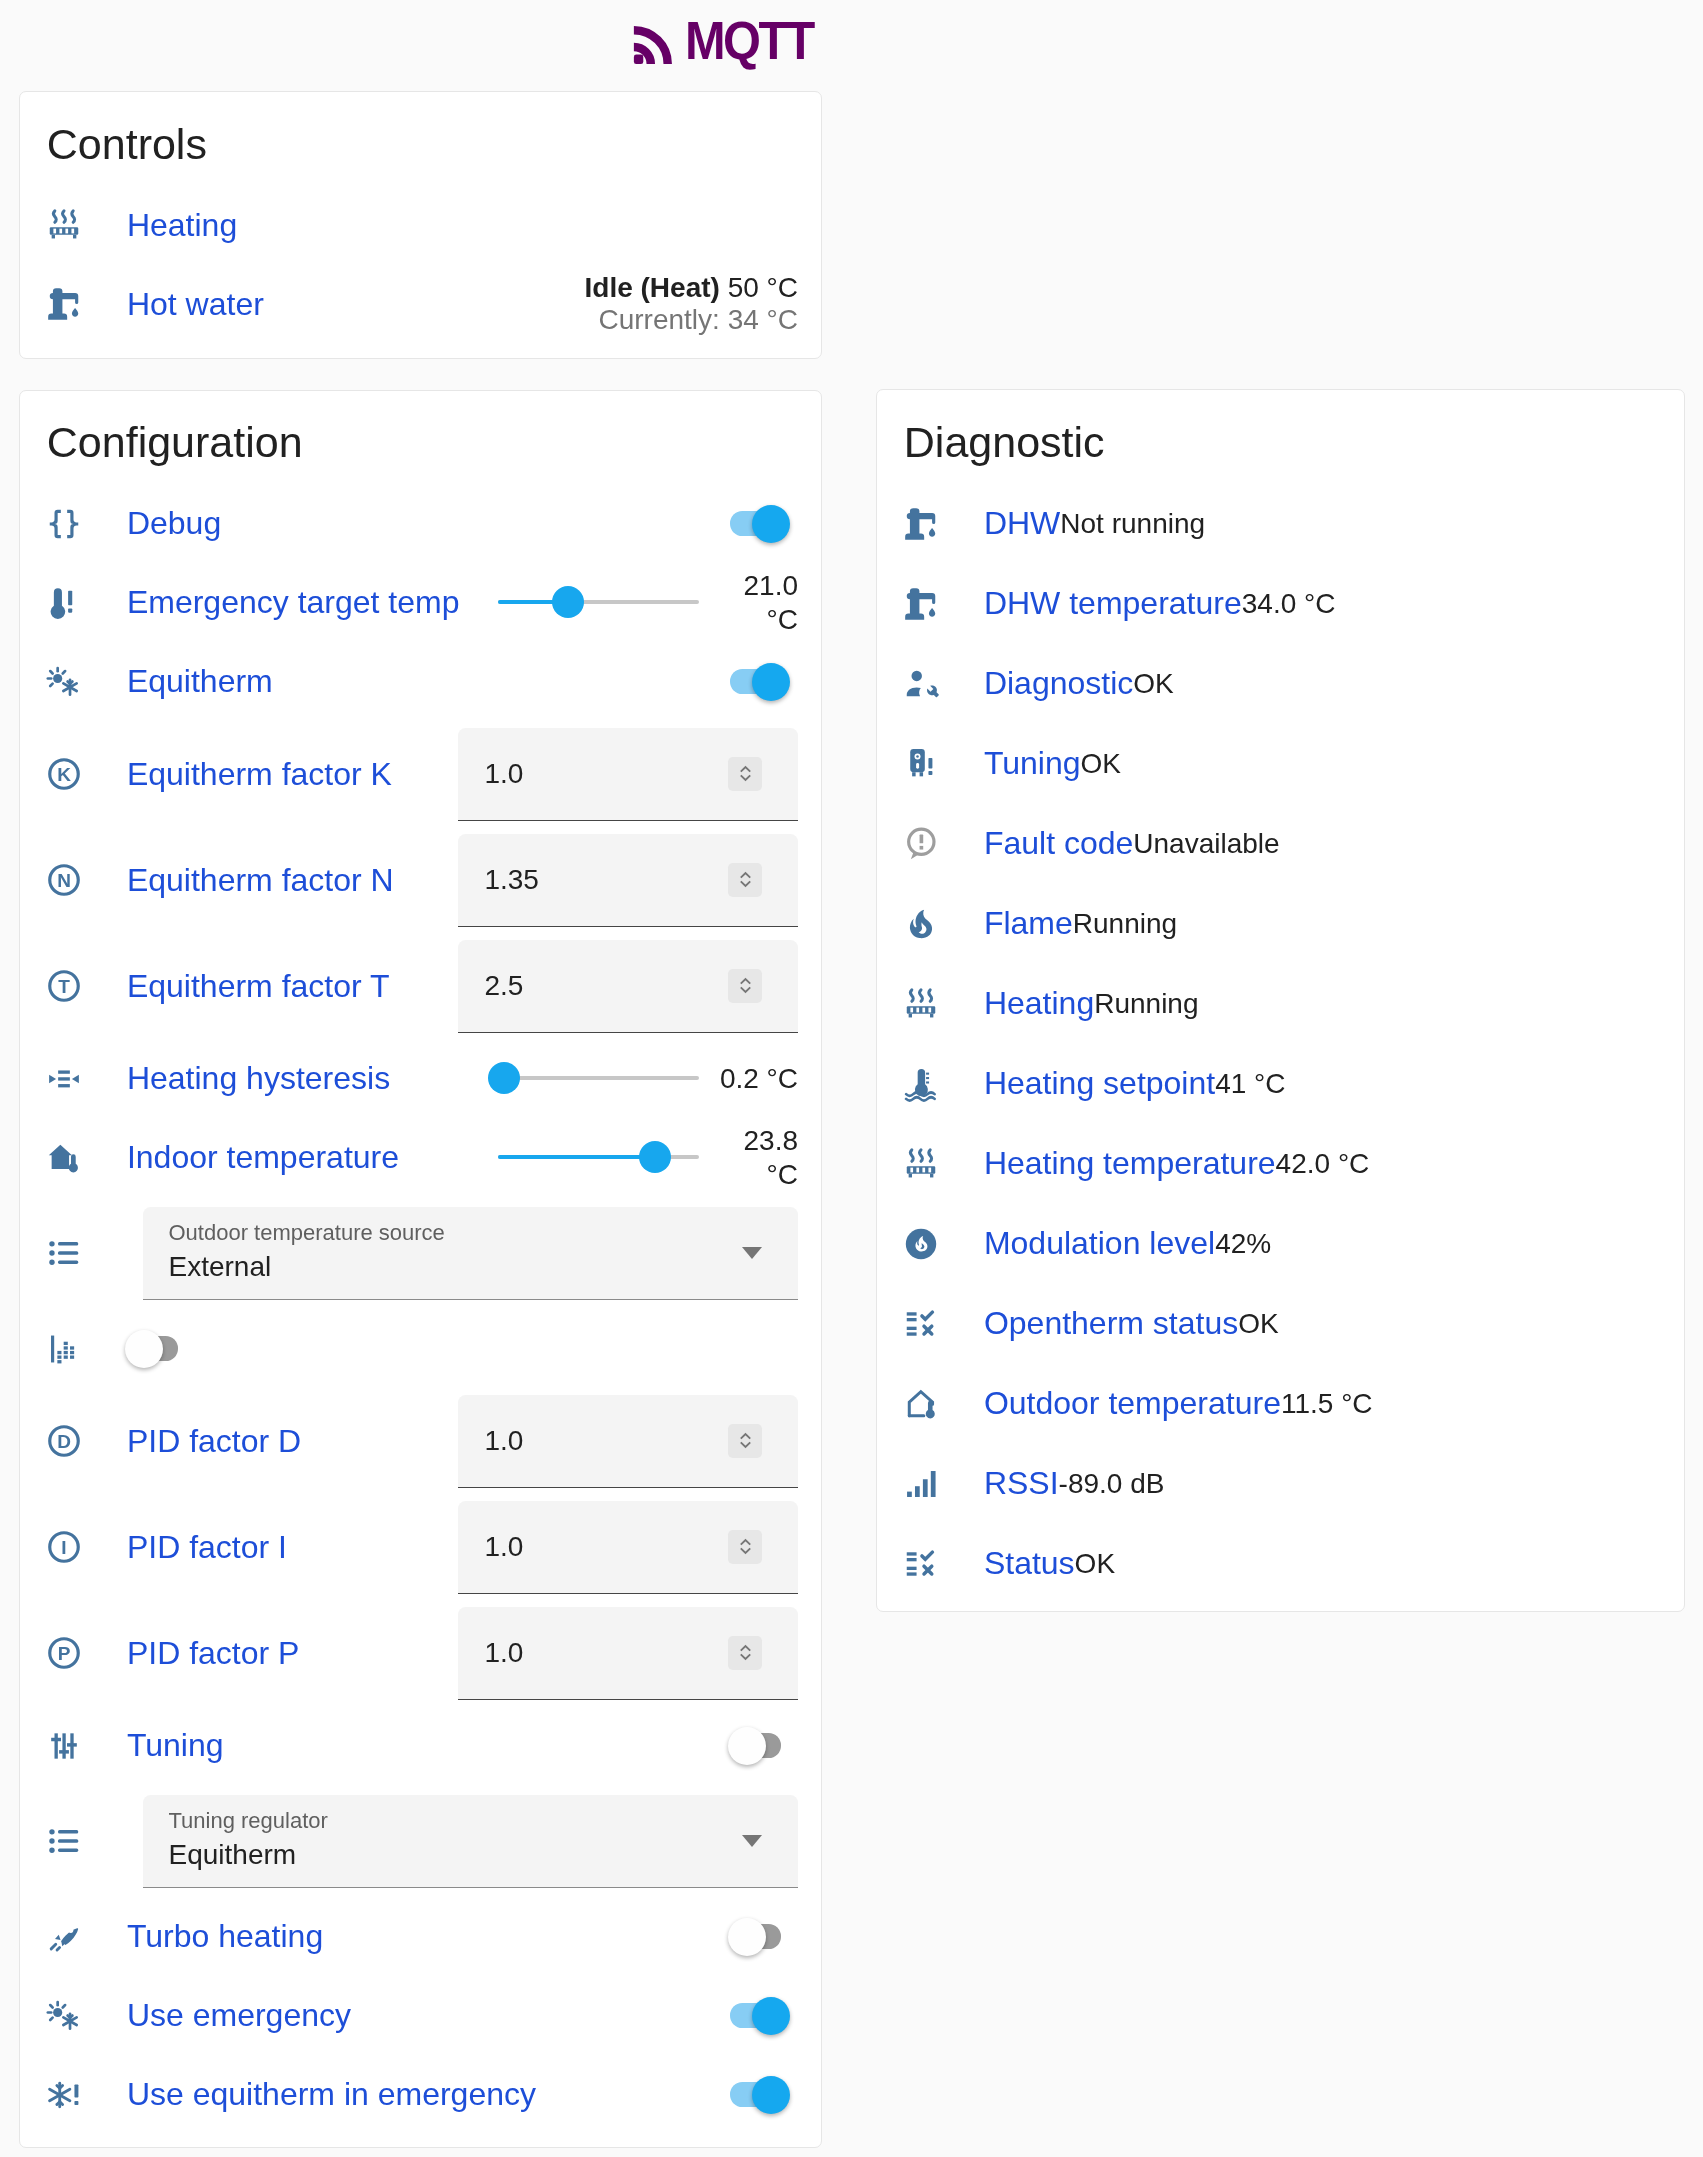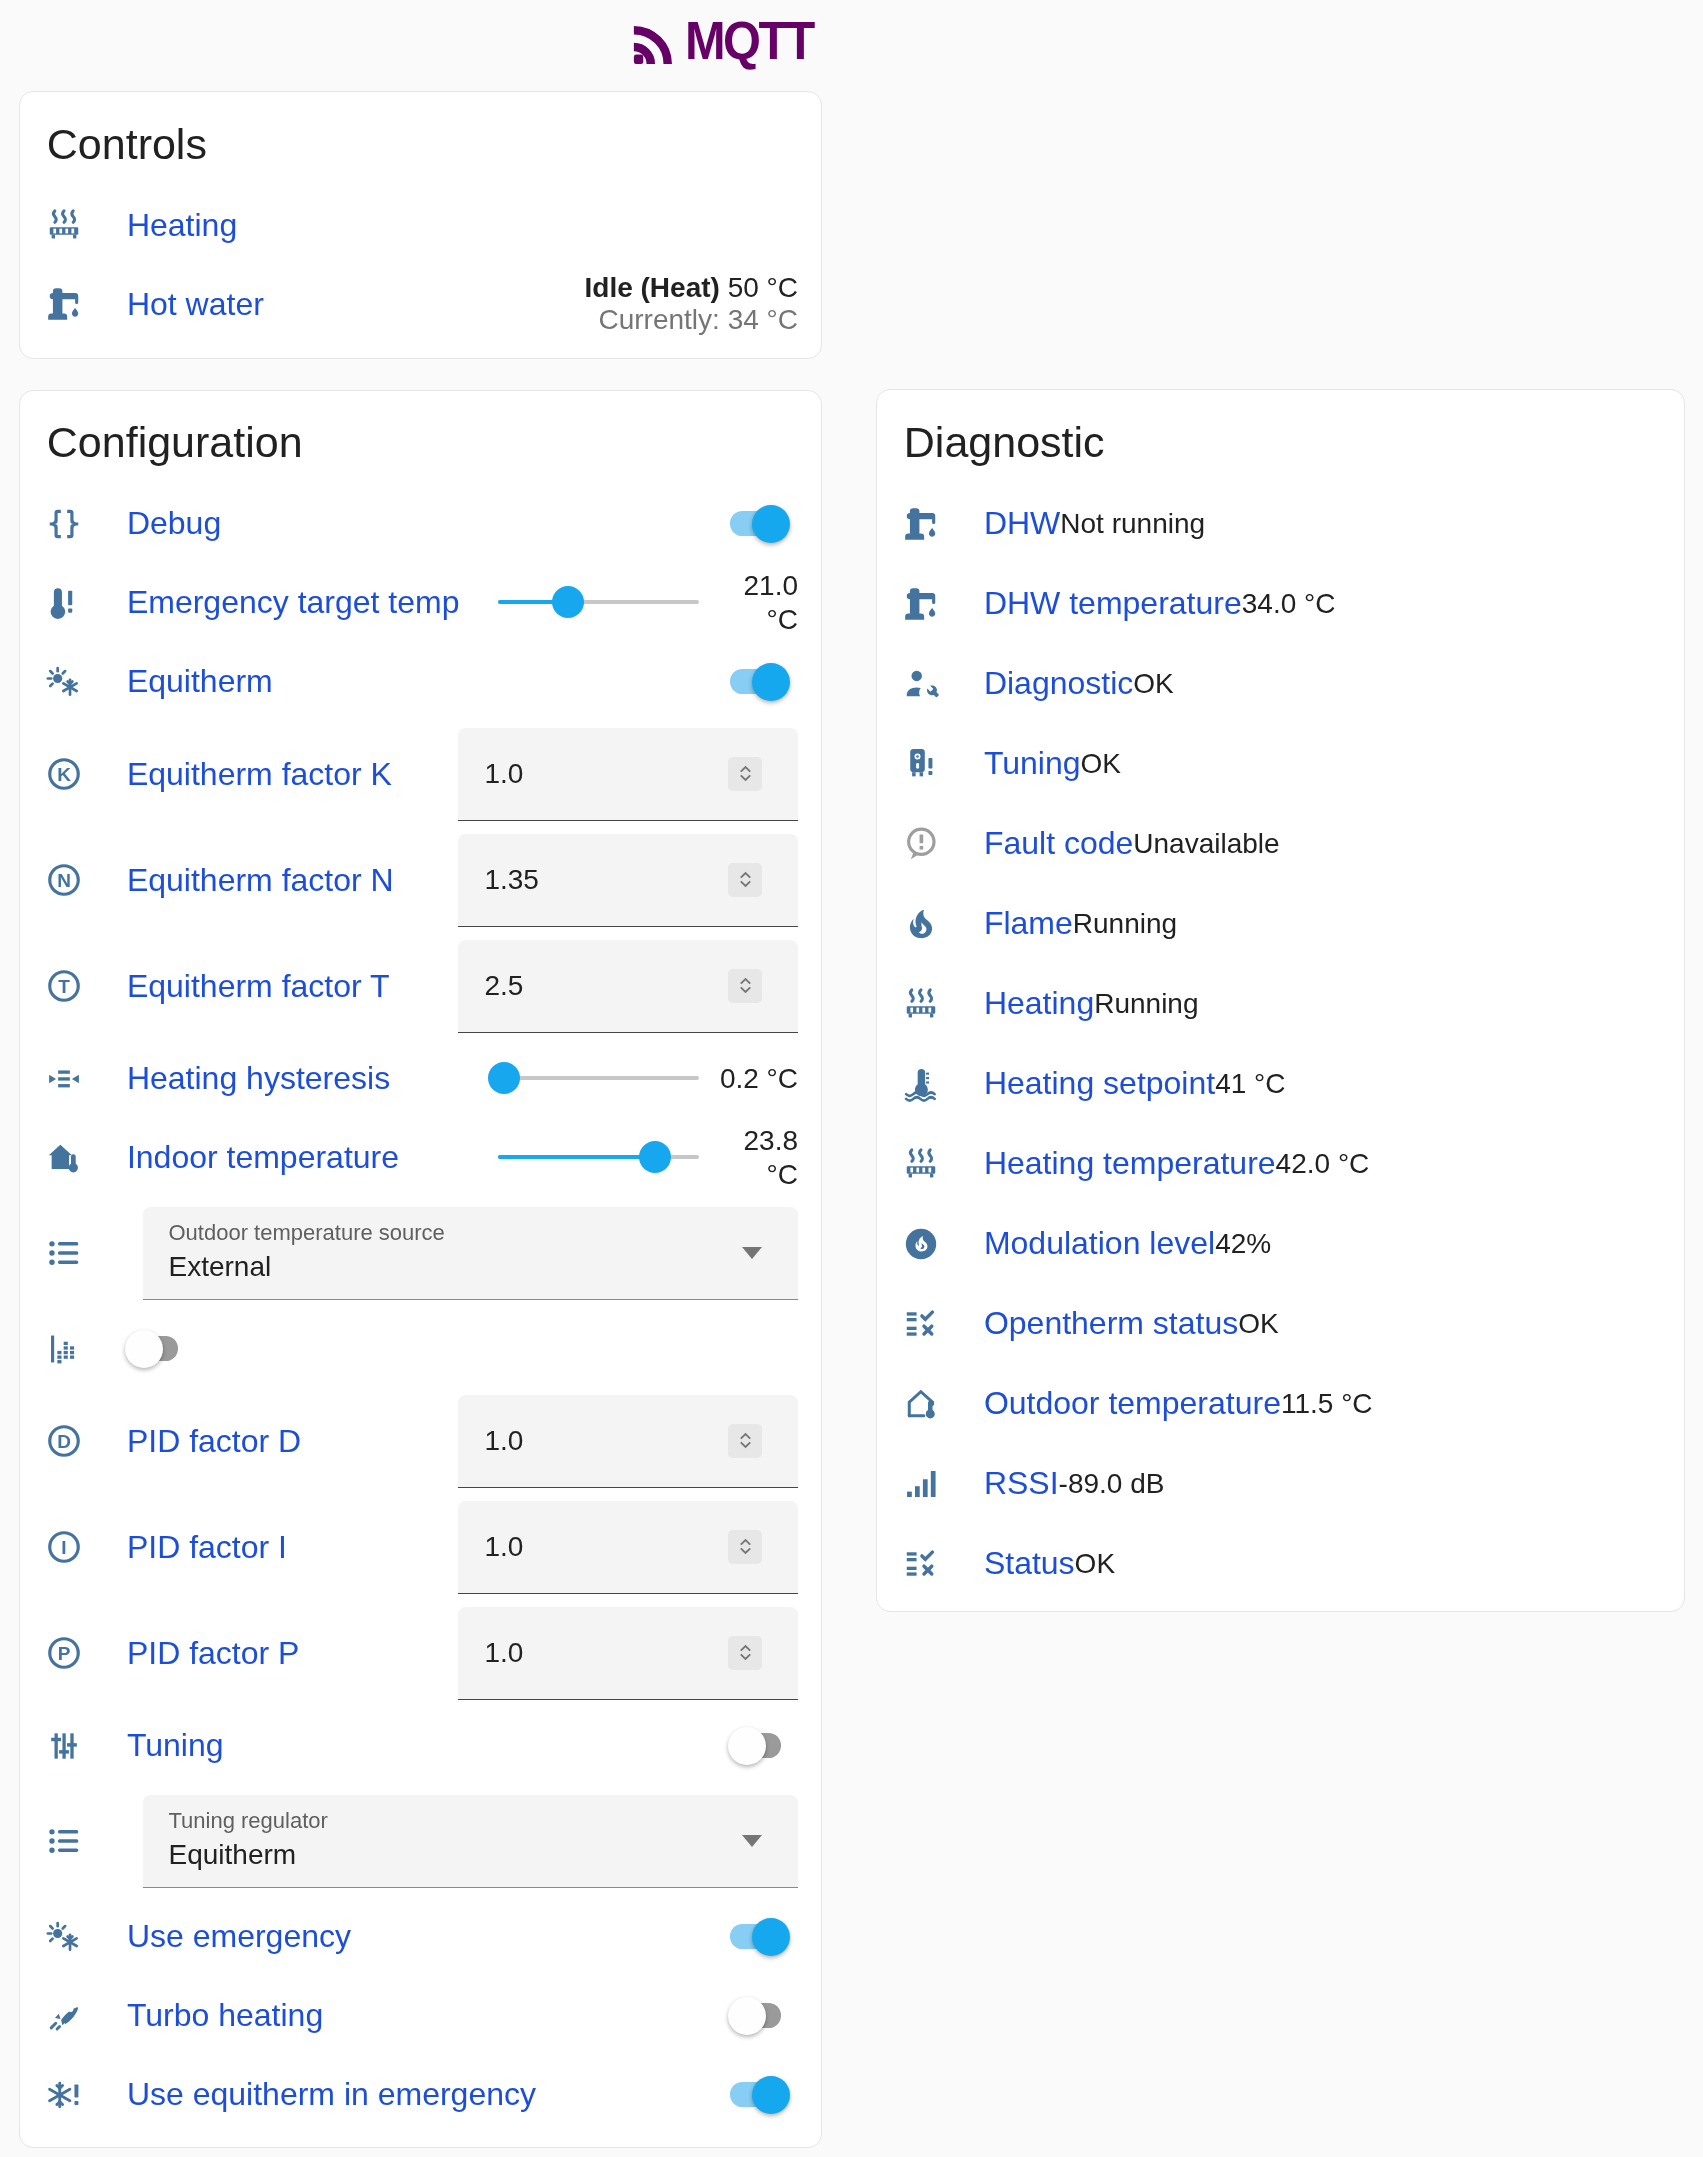--- a/index.html
+++ b/index.html
@@ -9,21 +9,21 @@
     font-family:"Liberation Sans",sans-serif;
     color:#212121;
     -webkit-font-smoothing:antialiased;
   }
   .logo{position:absolute;left:632px;top:9.5px;display:flex;align-items:center;gap:5.7px;}
   .logo-text{font-size:53px;font-weight:800;color:#660066;letter-spacing:-2.8px;transform:scaleX(.92);transform-origin:left center;}
   .columns{position:absolute;left:19px;top:91px;display:flex;gap:54px;align-items:flex-start;}
   .col-left{width:803px;}
   .col-right{width:809px;padding-top:298px;}
   .card{
-    background:#ffffff;border:0.9px solid #e6e6e6;border-radius:14px;
+    background:#ffffff;border:0.9px solid #e6e6e6;border-radius:7px;
     box-sizing:border-box;padding:24.6px 23px 13.2px 23px;width:100%;
   }
   .card.controls{margin-bottom:31px;padding-bottom:14px;}
   .card-title{font-size:43px;font-weight:400;color:#212121;line-height:55px;margin:0 0 14px 3.8px;}
   .row{display:flex;align-items:center;}
   .h84{height:79px;}
   .h85{height:80px;}
   .h112{height:106px;}
   .h118{height:112px;}
   .icon{width:38px;height:38px;flex:none;margin:0 44px 0 1.9px;display:flex;align-items:center;justify-content:center;}
@@ -512,46 +512,46 @@
         <span class="selbox">
           <div class="sel-label">Tuning regulator</div>
           <div class="sel-value">Equitherm</div>
           <span class="sel-arrow"></span>
         </span>
       </div>
 
       <div class="row h84">
         <span class="icon">
             <svg width="38" height="38" viewBox="0 0 24 24">
+              <use href="#i-rocket"></use>
+            </svg>
+          </span>
+        <span class="lbl grow">Turbo heating</span>
+        <span class="toggle off">
+            <span class="tg-track"></span>
+            <span class="tg-thumb"></span>
+          </span>
+      </div>
+
+      <div class="row h84">
+        <span class="icon">
+            <svg width="38" height="38" viewBox="0 0 24 24">
               <use href="#i-sunsnow"></use>
             </svg>
           </span>
         <span class="lbl grow">Use emergency</span>
         <span class="toggle on">
             <span class="tg-track"></span>
             <span class="tg-thumb"></span>
           </span>
       </div>
 
       <div class="row h84">
         <span class="icon">
             <svg width="38" height="38" viewBox="0 0 24 24">
-              <use href="#i-rocket"></use>
-            </svg>
-          </span>
-        <span class="lbl grow">Turbo heating</span>
-        <span class="toggle off">
-            <span class="tg-track"></span>
-            <span class="tg-thumb"></span>
-          </span>
-      </div>
-
-      <div class="row h84">
-        <span class="icon">
-            <svg width="38" height="38" viewBox="0 0 24 24">
               <use href="#i-snowalert"></use>
             </svg>
           </span>
         <span class="lbl grow">Use equitherm in emergency</span>
         <span class="toggle on">
             <span class="tg-track"></span>
             <span class="tg-thumb"></span>
           </span>
       </div>
     </div>

